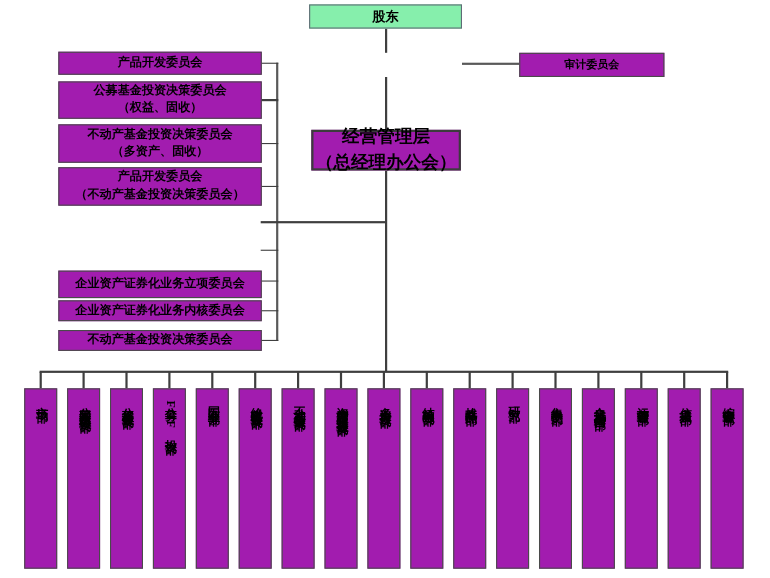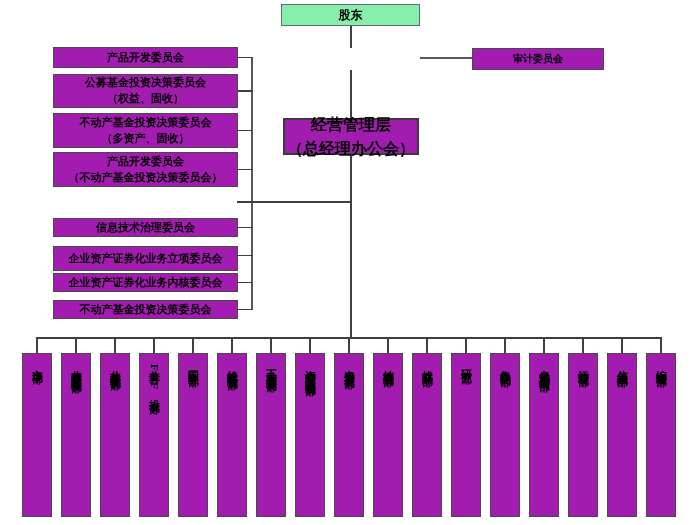--- a/index.html
+++ b/index.html
@@ -92,23 +92,20 @@
     <div>（权益、固收）</div>
   </div>
   <div class="box committee" style="top:113px;height:35px">
     <div>不动产基金投资决策委员会</div>
     <div>（多资产、固收）</div>
   </div>
   <div class="box committee" style="top:152px;height:35px">
     <div>产品开发委员会</div>
     <div>（不动产基金投资决策委员会）</div>
   </div>
-  <div class="box committee" style="top:218px;height:19px">
-    <div>信息技术治理委员会</div>
-  </div>
   <div class="box committee" style="top:246px;height:25px">
     <div>企业资产证券化业务立项委员会</div>
   </div>
   <div class="box committee" style="top:273px;height:19px">
     <div>企业资产证券化业务内核委员会</div>
   </div>
   <div class="box committee" style="top:300px;height:19px">
     <div>不动产基金投资决策委员会</div>
   </div>
 

